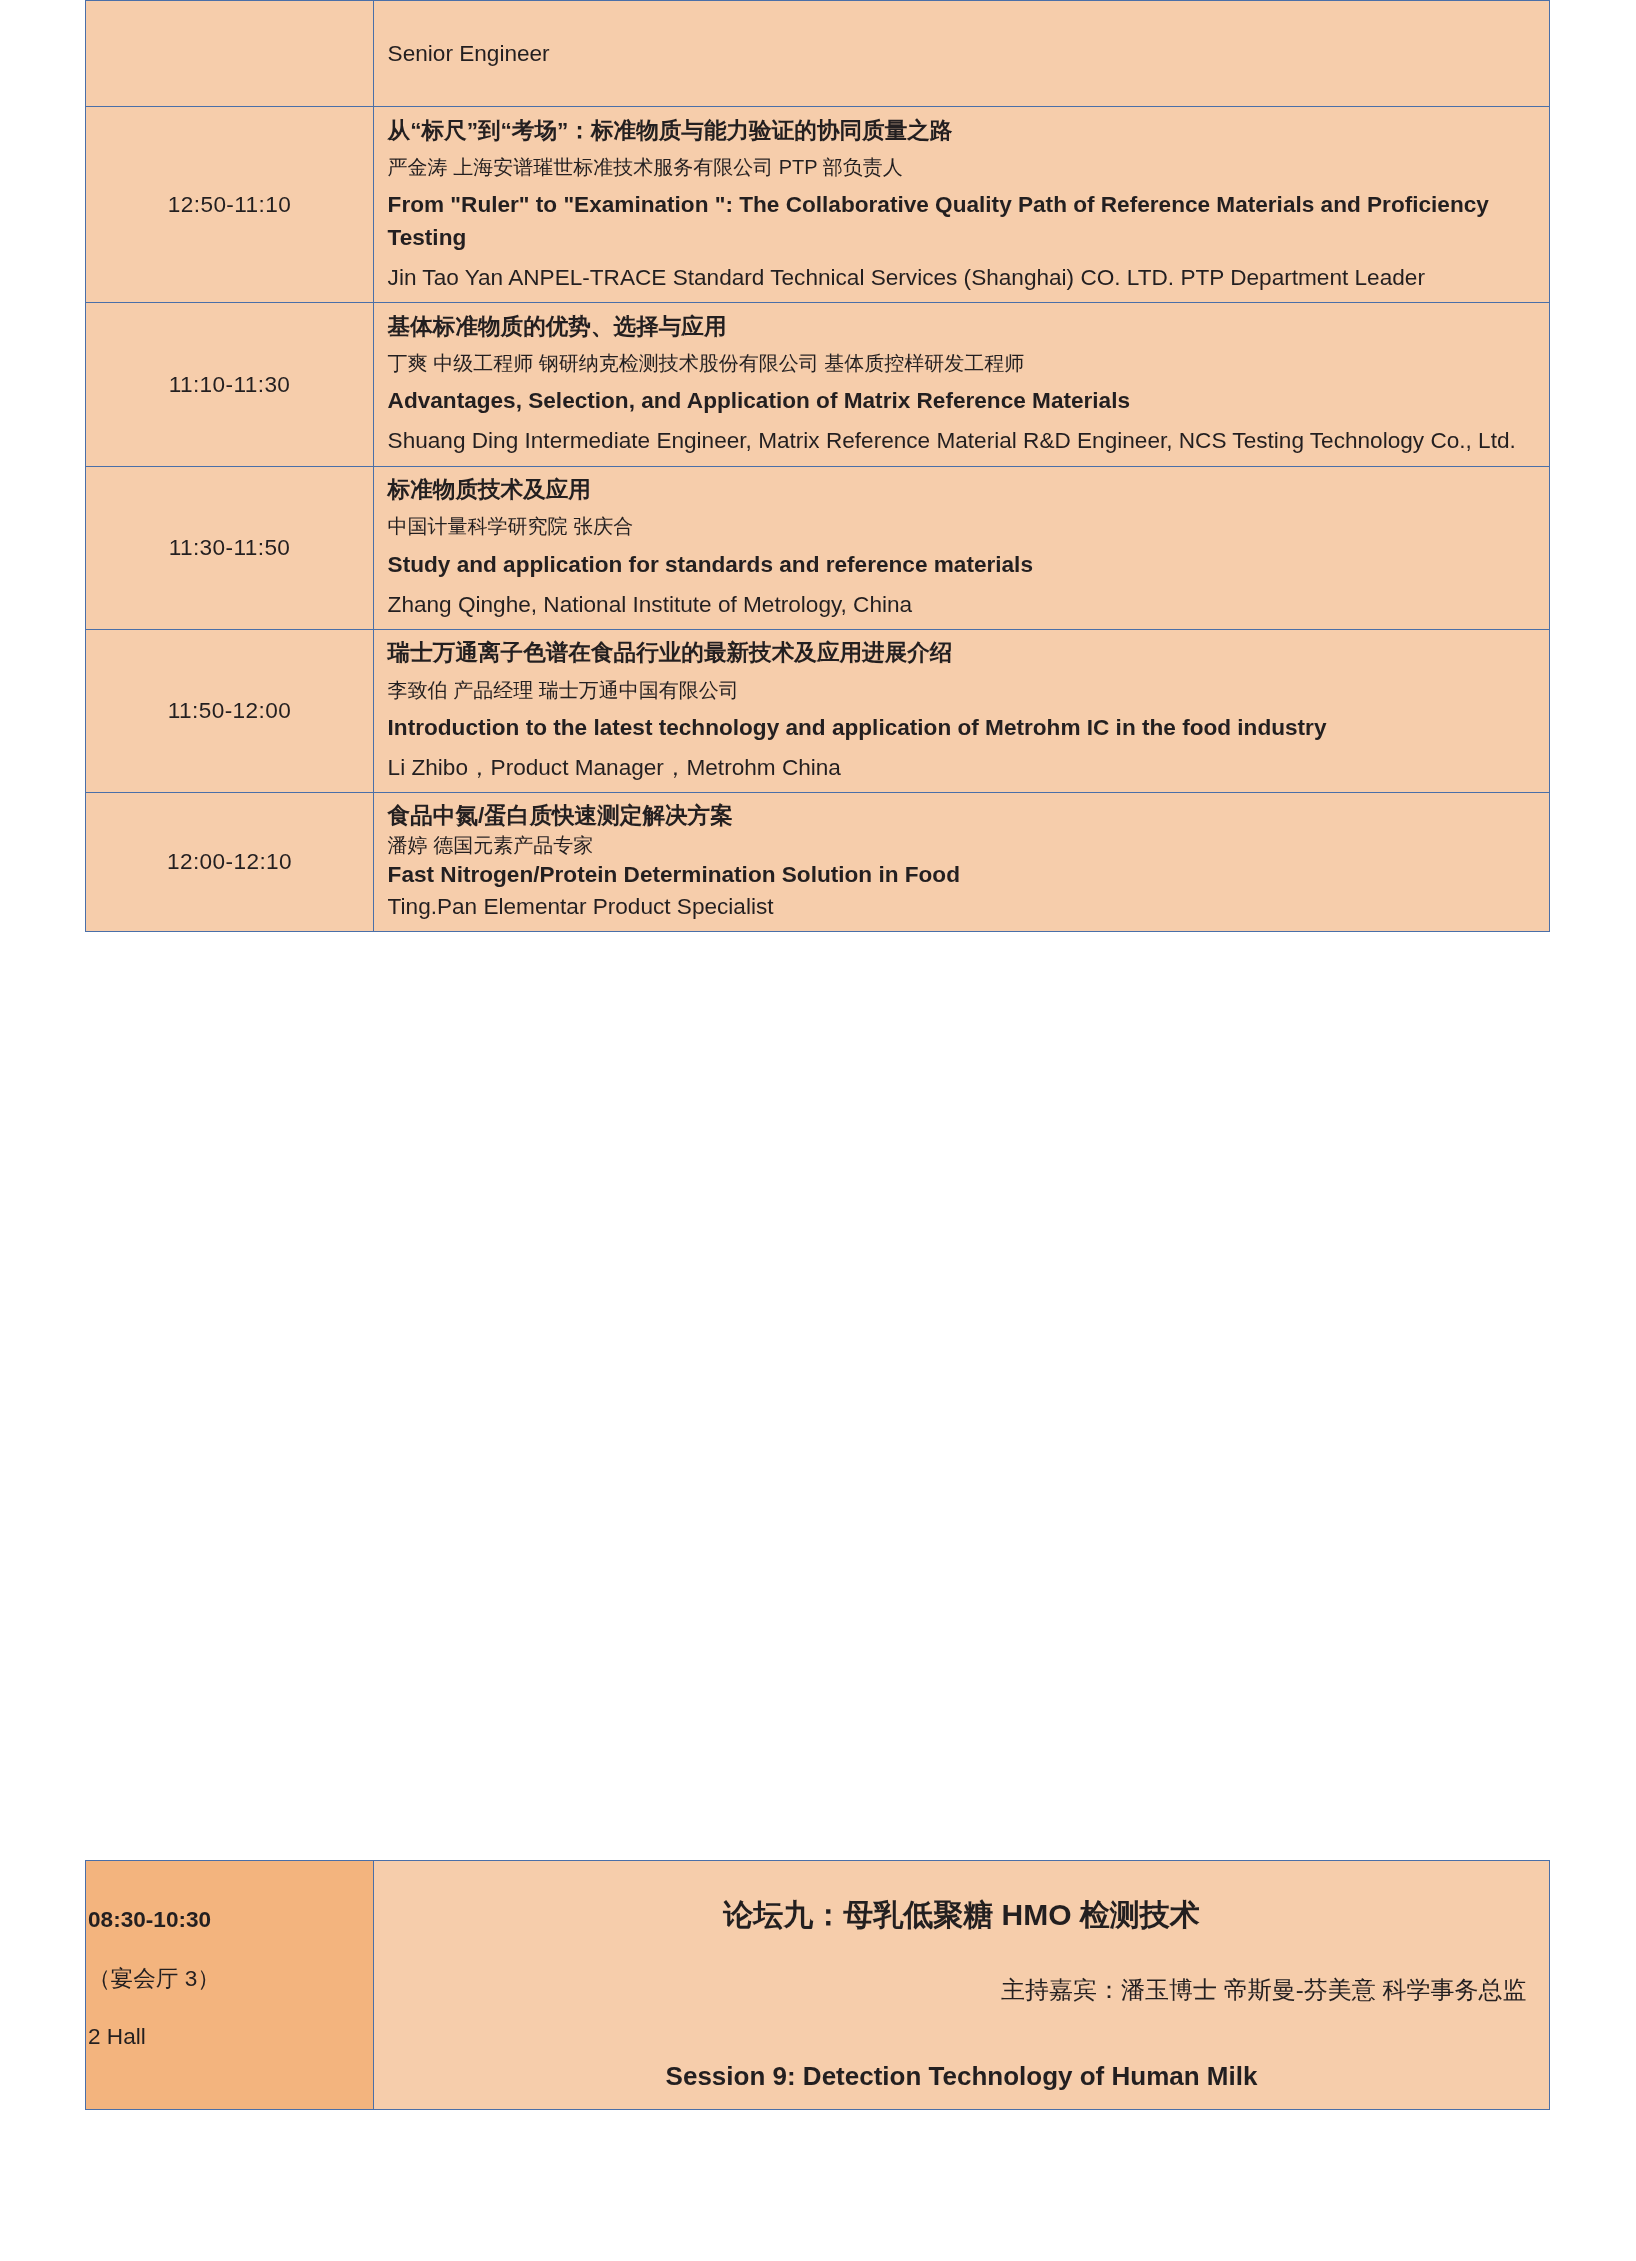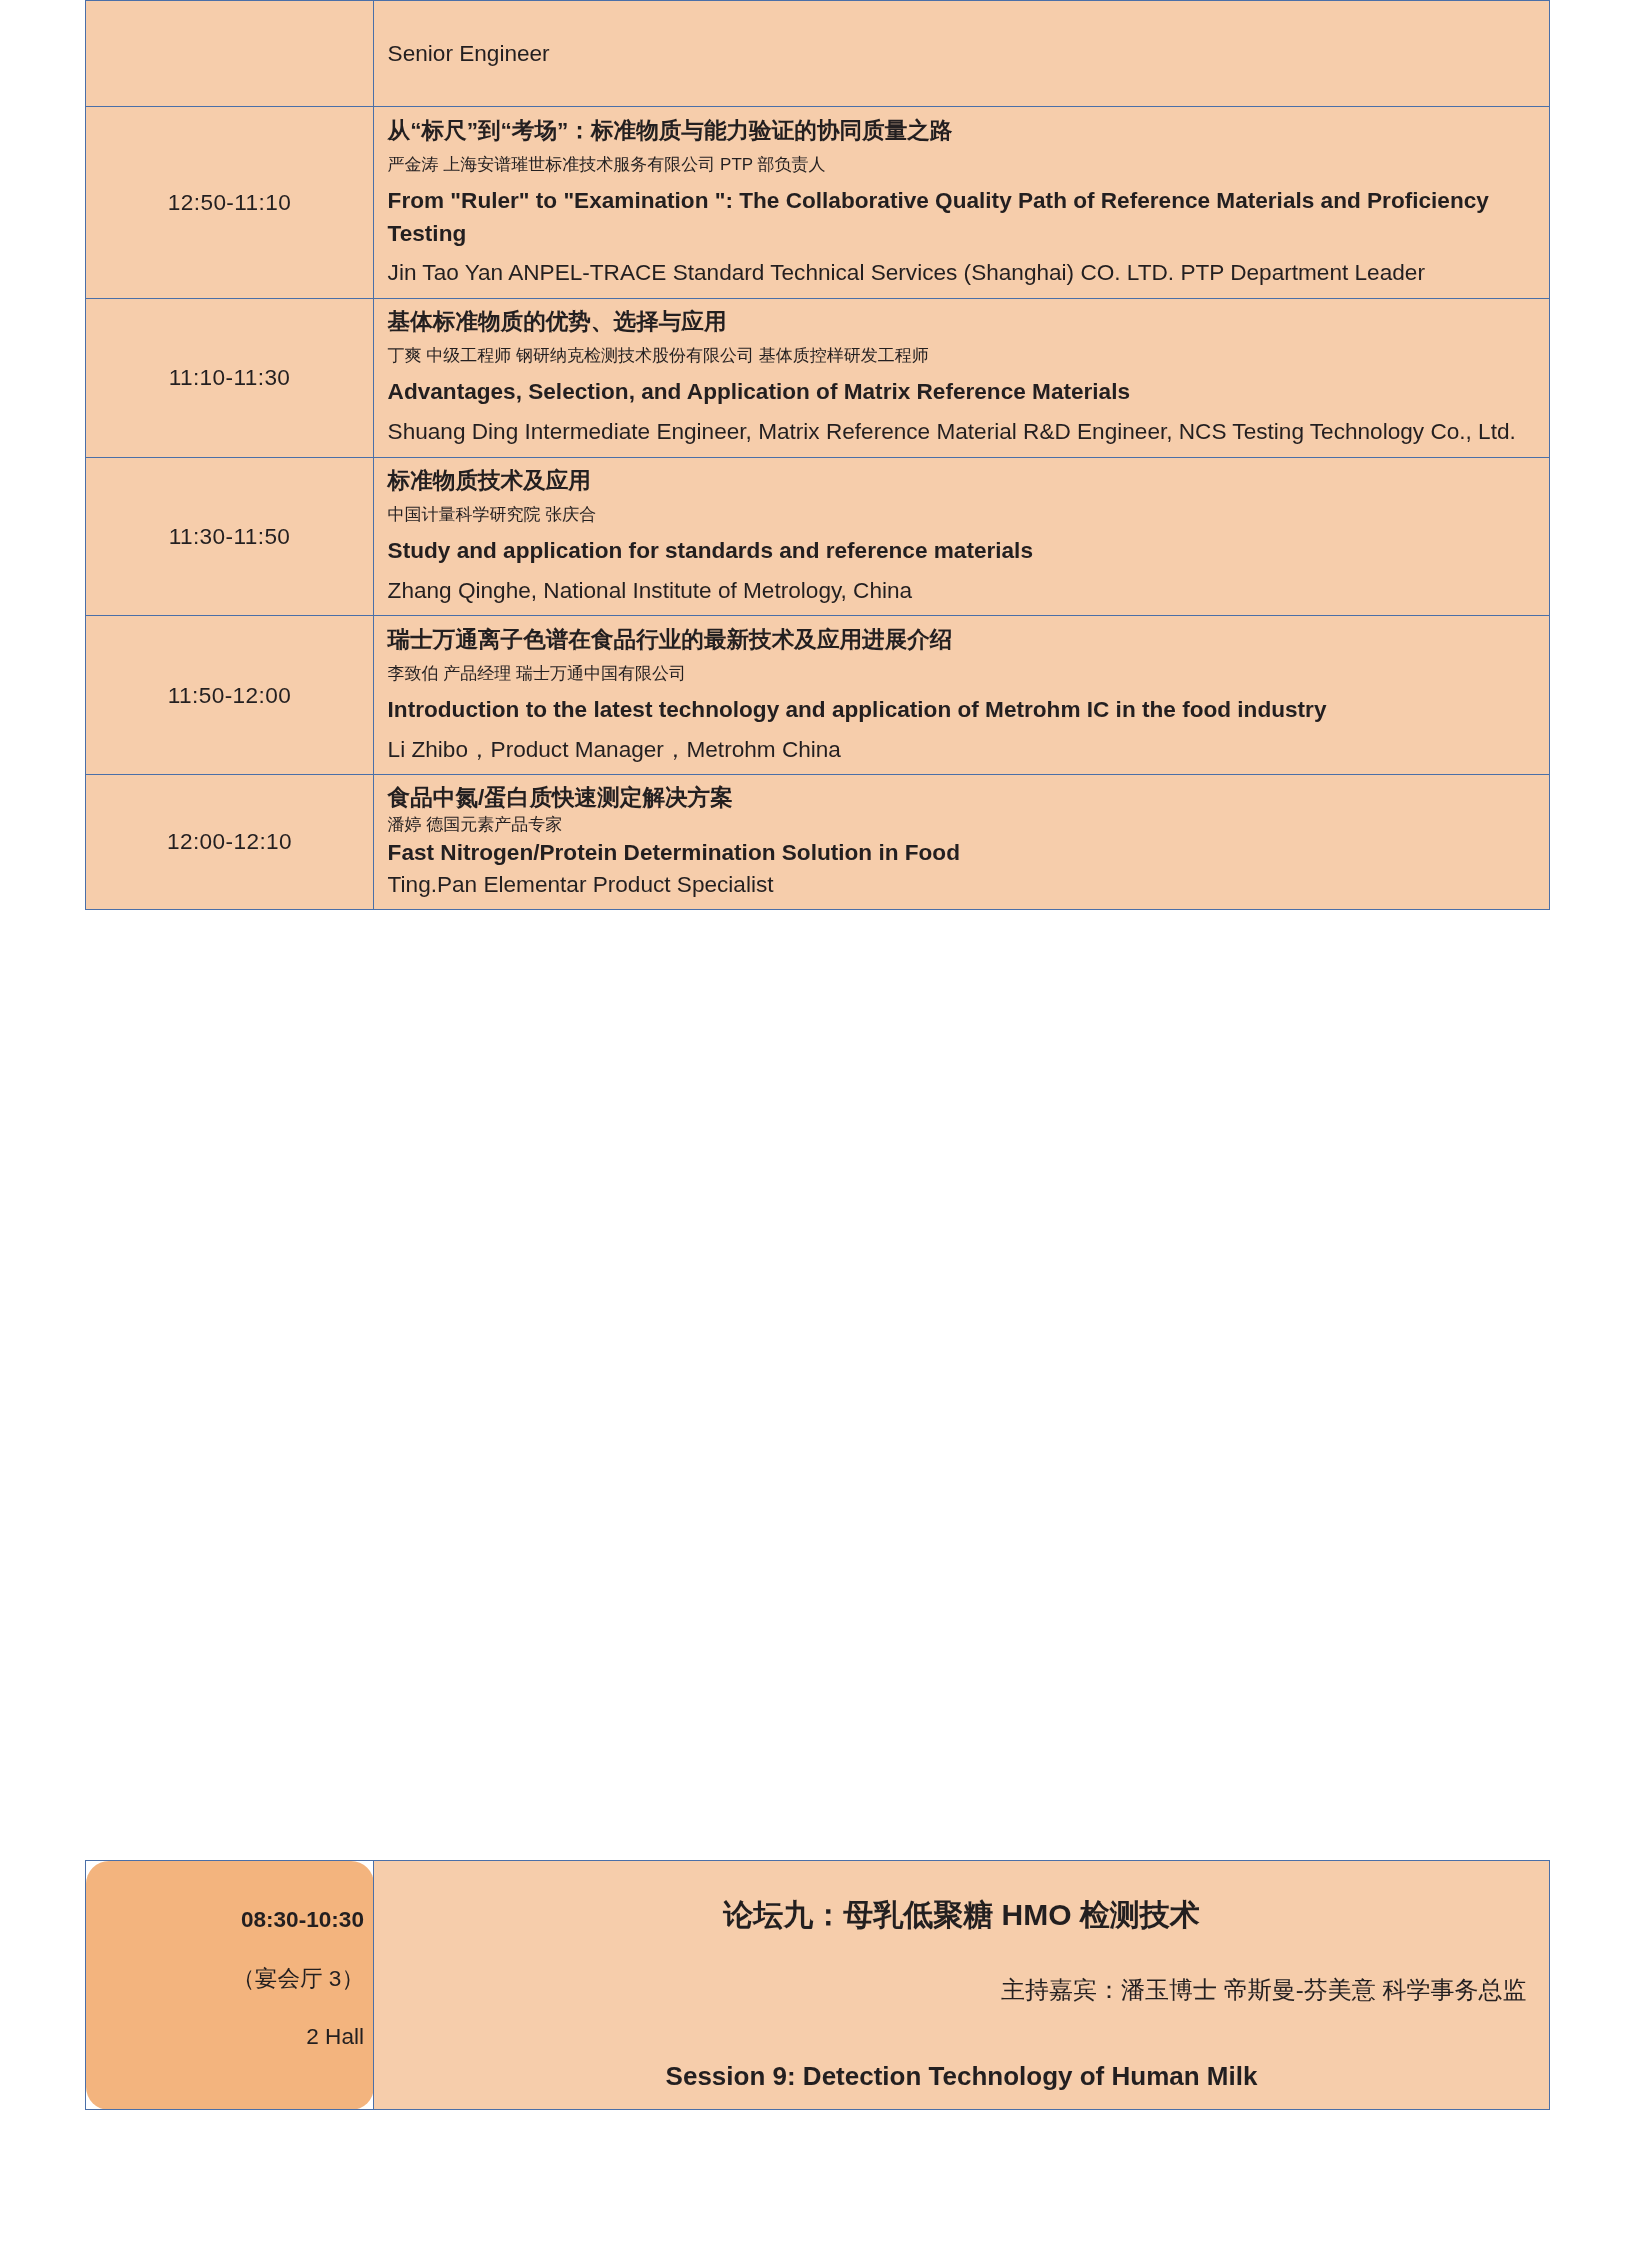--- a/index.html
+++ b/index.html
@@ -47,21 +47,21 @@
   .content-cell {
     padding: 10.6px 16.6px 13.6px 16.6px;
   }
   .zh-title {
     font-size: 22.6px;
     font-weight: bold;
     line-height: 1.45;
     margin: 0 0 4.5px 0;
   }
   .zh-sub {
-    font-size: 17px;
+    font-size: 20px;
     line-height: 1.5;
     margin: 0 0 7.5px 0;
   }
   .en-title {
     font-size: 22.6px;
     font-weight: bold;
     line-height: 1.45;
     margin: 0 0 6px 0;
   }
   .en-sub {
@@ -119,25 +119,24 @@
     table-layout: fixed;
   }
   .session-table td {
     border: 1.5px solid #4a6fa8;
     vertical-align: top;
     background: #f6cdab;
   }
   .session-time-cell {
     width: 288px;
     background: #f3b47e !important;
-    text-align: right;
-    padding: 30px 9px;
+    text-align: left;
+    padding: 30px 2px;
     font-size: 22.6px;
     line-height: 2.6;
-    border-radius: 23px;
   }
   .session-time-cell .st-time { font-weight: bold; }
   .session-body-cell {
     padding: 33px 22.6px 15px 22.6px;
     text-align: center;
   }
   .session-title {
     font-size: 30px;
     font-weight: bold;
     line-height: 1.4;

